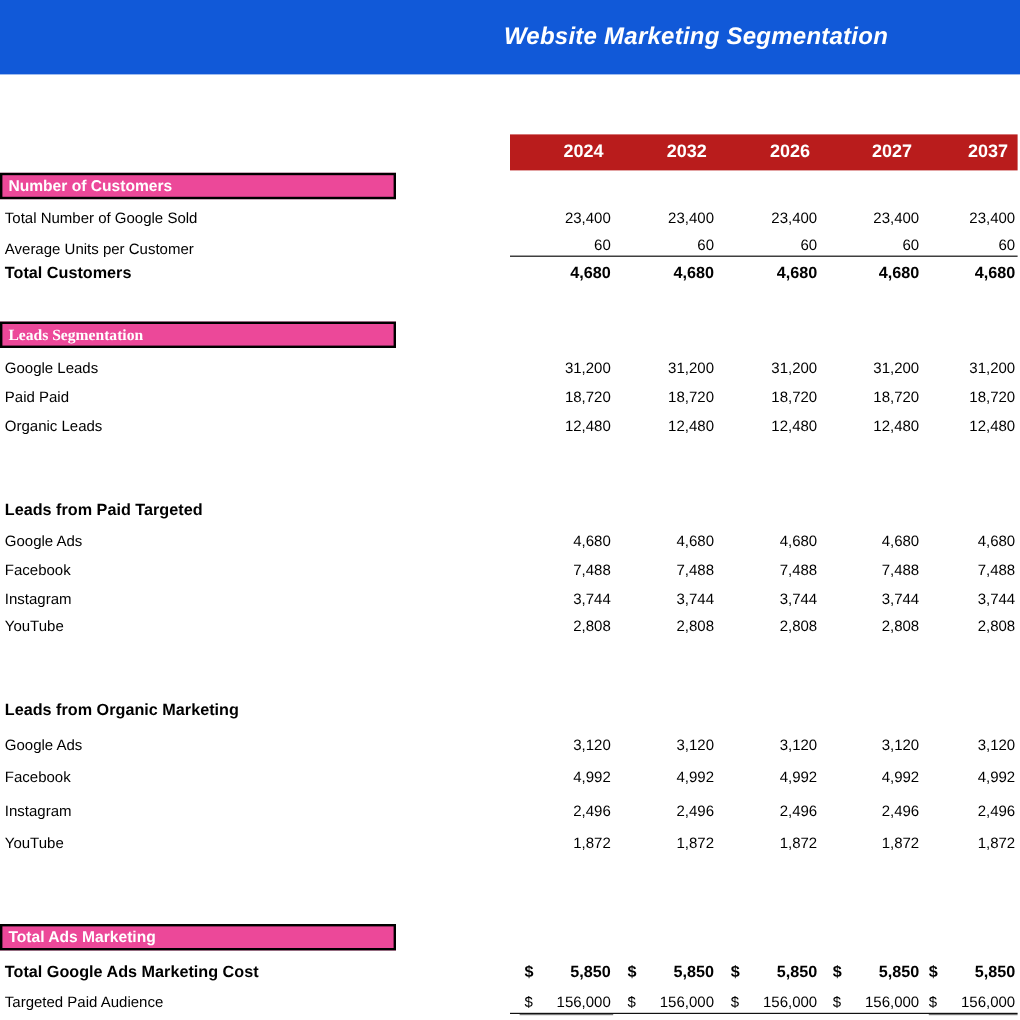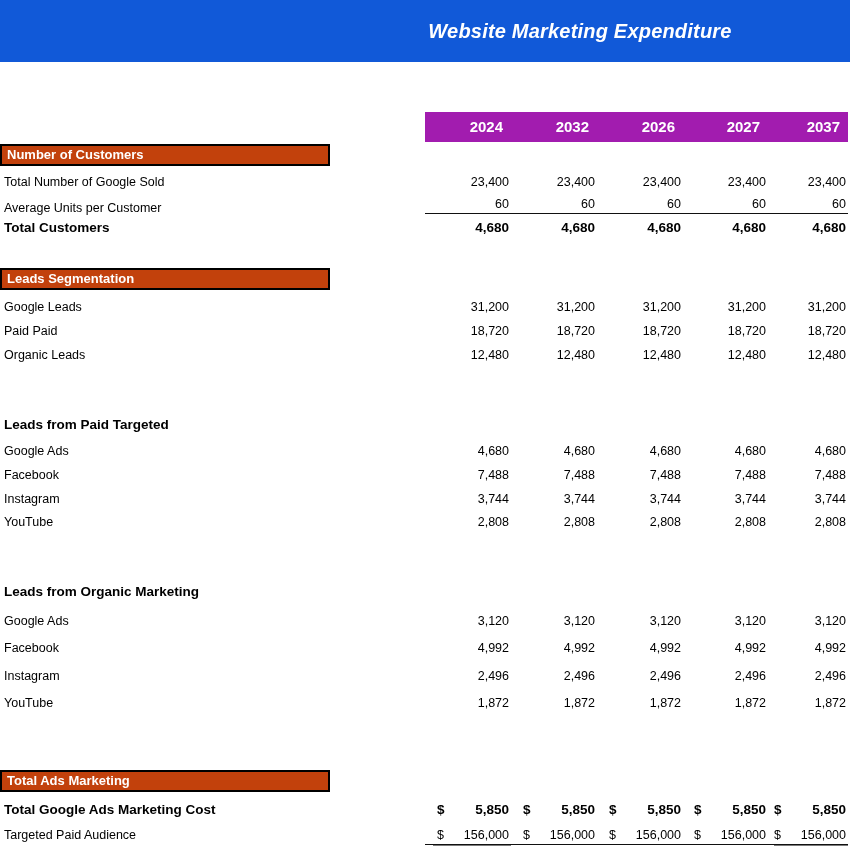--- a/index.html
+++ b/index.html
@@ -49,21 +49,21 @@
     white-space: nowrap;
   }
 
   
   .year-header {
     position: absolute;
     left: 425px;
     top: 112px;
     width: 423px;
     height: 30px;
-    background: #a21caf;
+    background: #b91c1c;
   }
   .year-cell {
     position: absolute;
     top: 0;
     height: 30px;
     line-height: 30px;
     color: #ffffff;
     font-weight: bold;
     font-size: 15px;
     text-align: right;
@@ -71,21 +71,21 @@
     box-sizing: border-box;
     white-space: nowrap;
   }
 
   
   .section-bar {
     position: absolute;
     left: 0;
     width: 330px;
     height: 22px;
-    background: #c2410c;
+    background: #ec4899;
     border: 2px solid #000000;
     box-sizing: border-box;
   }
   .section-bar .lbl {
     position: absolute;
     left: 5px;
     top: 0;
     height: 18px;
     line-height: 18px;
     color: #ffffff;
@@ -143,21 +143,21 @@
   .rule.thin {
     border-top: 1px solid #7a7a7a;
   }
 </style>
 </head>
 <body>
 
 <div id="sheet">
 
   <div class="title-banner">
-    <div class="title-text">Website Marketing Expenditure</div>
+    <div class="title-text">Website Marketing Segmentation</div>
   </div>
 
   <div class="year-header" id="year-header">
       <div class="year-cell" style="left: 0px; width: 86px;">2024</div>
       <div class="year-cell" style="left: 86px; width: 86px;">2032</div>
       <div class="year-cell" style="left: 172px; width: 86px;">2026</div>
       <div class="year-cell" style="left: 257px; width: 86px;">2027</div>
       <div class="year-cell" style="left: 337px; width: 86px;">2037</div>
     </div>
 
@@ -177,21 +177,21 @@
       <div class="num" style="top: 196px; left: 511px; width: 86px;">60</div>
       <div class="num" style="top: 196px; left: 597px; width: 86px;">60</div>
       <div class="num" style="top: 196px; left: 682px; width: 86px;">60</div>
       <div class="num" style="top: 196px; left: 762px; width: 86px;">60</div>
       <div class="row-label bold" style="top: 220px;">Total Customers</div>
       <div class="num bold" style="top: 220px; left: 425px; width: 86px;">4,680</div>
       <div class="num bold" style="top: 220px; left: 511px; width: 86px;">4,680</div>
       <div class="num bold" style="top: 220px; left: 597px; width: 86px;">4,680</div>
       <div class="num bold" style="top: 220px; left: 682px; width: 86px;">4,680</div>
       <div class="num bold" style="top: 220px; left: 762px; width: 86px;">4,680</div>
-      <div class="section-bar" style="top: 268px;">
+      <div class="section-bar" style="top: 268px; font-family: Liberation Serif, serif;">
         <div class="lbl">Leads Segmentation</div>
       </div>
       <div class="row-label " style="top: 299px;">Google Leads</div>
       <div class="num" style="top: 299px; left: 425px; width: 86px;">31,200</div>
       <div class="num" style="top: 299px; left: 511px; width: 86px;">31,200</div>
       <div class="num" style="top: 299px; left: 597px; width: 86px;">31,200</div>
       <div class="num" style="top: 299px; left: 682px; width: 86px;">31,200</div>
       <div class="num" style="top: 299px; left: 762px; width: 86px;">31,200</div>
       <div class="row-label " style="top: 323px;">Paid Paid</div>
       <div class="num" style="top: 323px; left: 425px; width: 86px;">18,720</div>

